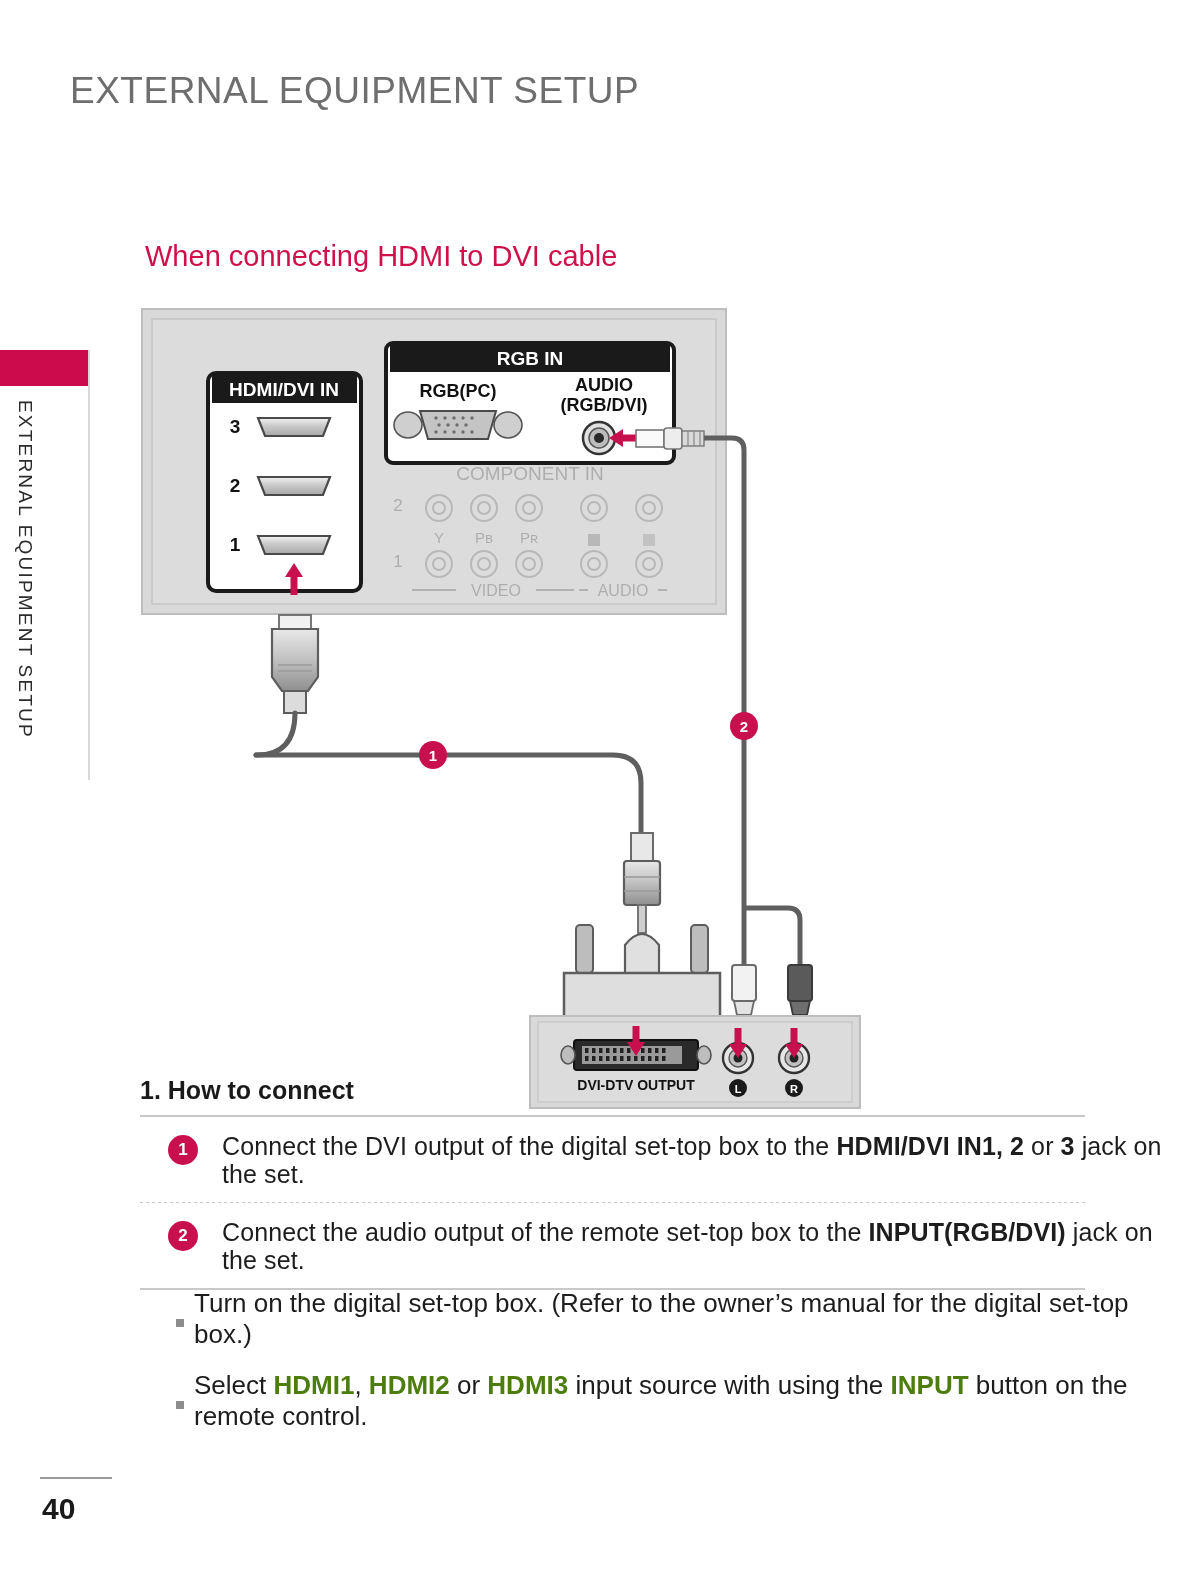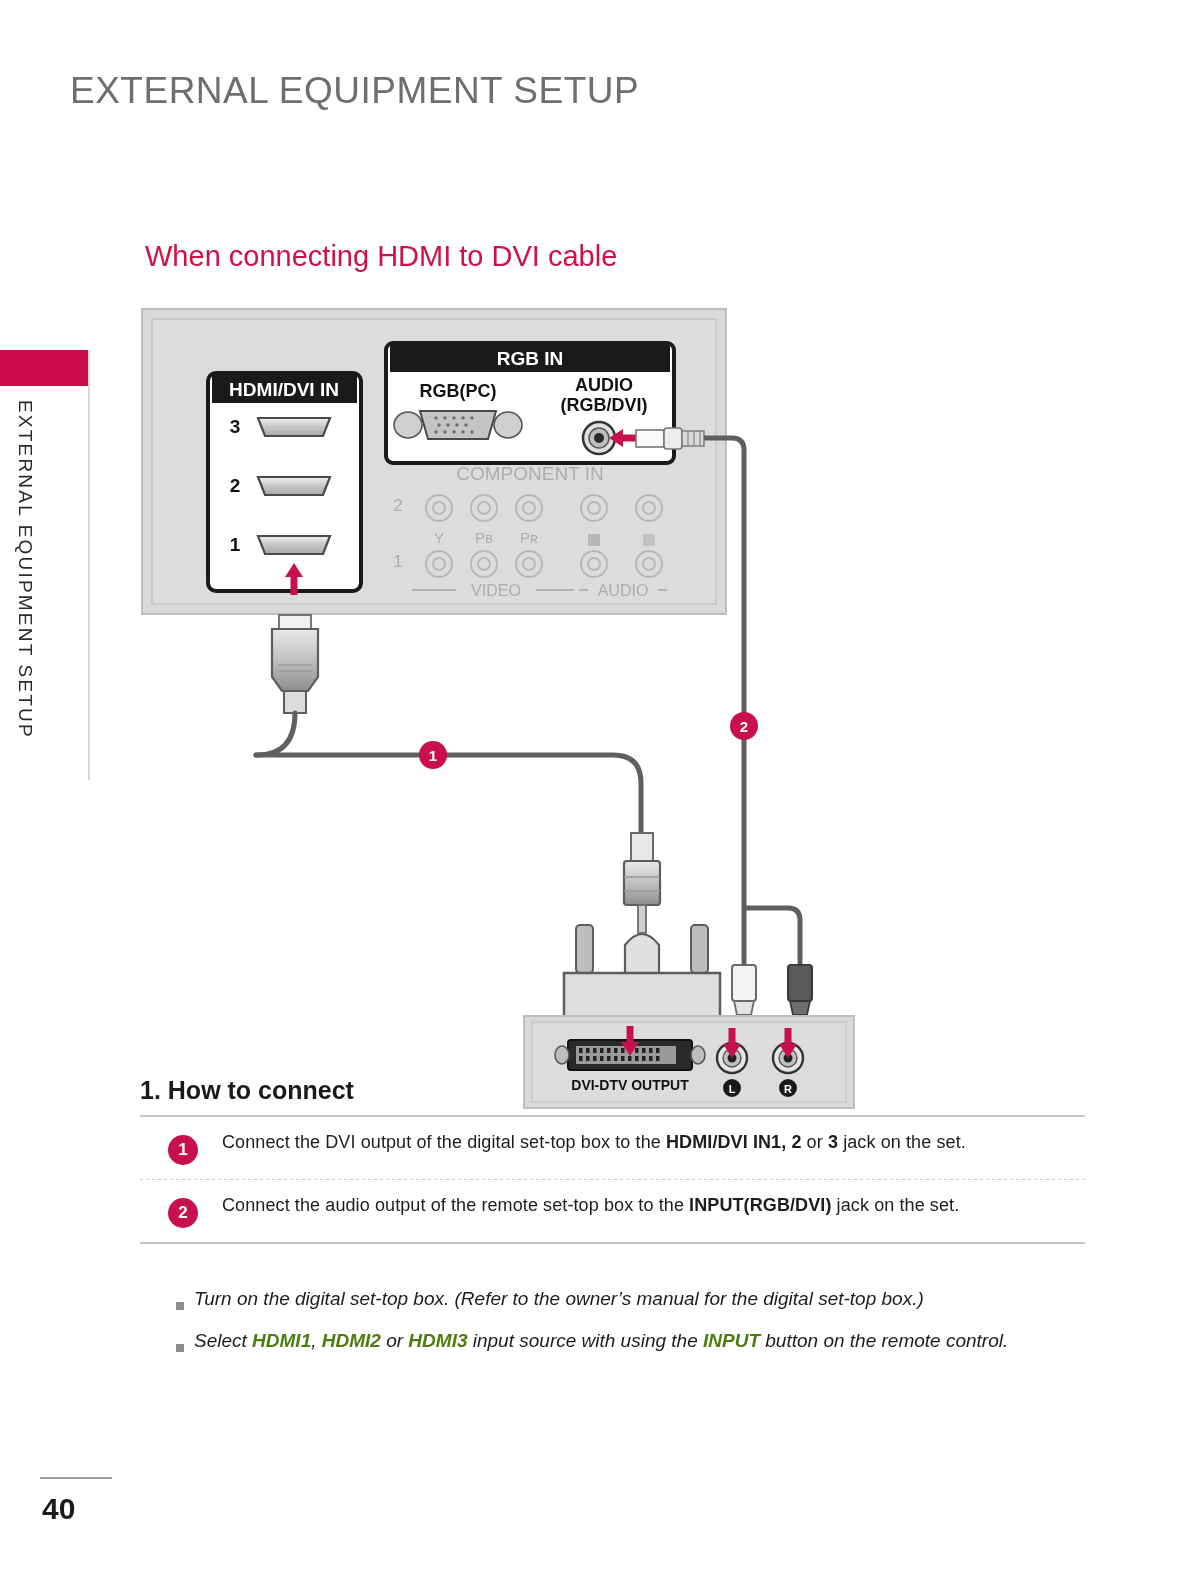--- a/index.html
+++ b/index.html
@@ -118,34 +118,33 @@
     font-size: 17px;
     font-weight: bold;
     display: flex;
     align-items: center;
     justify-content: center;
     margin-left: 28px;
     margin-right: 24px;
     margin-top: 2px;
   }
   .step-text {
-    font-size: 18px;
+    font-size: 25px;
     color: #1d1d1d;
     letter-spacing: 0.1px;
     line-height: 1.1;
   }
   .step-text b { font-weight: bold; }
 
   .bullet-row {
     display: flex;
-    align-items: flex-end;
+    align-items: center;
     margin: 20px 0 0 36px;
-    font-size: 19px;
+    font-size: 26px;
     color: #1d1d1d;
-    font-style: italic;
   }
   .sq {
     width: 8px; height: 8px;
     background: #8d8d8d;
     margin-top: 8px;
     margin-right: 10px;
     flex: 0 0 auto;
   }
   .hl { color: #4d7c0f; font-weight: bold; }
 
@@ -365,21 +364,21 @@
     <rect x="652" y="660" width="24" height="36" rx="3" fill="#5a5a5a" stroke="#3a3a3a" stroke-width="2"></rect>
     <path d="M654 696 h20 l-3 14 h-14 z" fill="#6e6e6e" stroke="#3a3a3a" stroke-width="1.8"></path>
   </g>
 
   <g>
     <rect x="400" y="712" width="330" height="1" fill="none"></rect>
   </g>
 </svg>
 </div>
 
-<div style="position:absolute;left:124px;top:1012px;width:950px;height:110px;">
+<div style="position:absolute;left:130px;top:1012px;width:950px;height:110px;">
 <svg width="950" height="110" viewBox="0 0 950 110" xmlns="http://www.w3.org/2000/svg">
   <rect x="400" y="4" width="330" height="92" fill="#d9d9d9" stroke="#bdbdbd" stroke-width="2"></rect>
   <rect x="408" y="10" width="314" height="80" fill="#dcdcdc" stroke="#c8c8c8" stroke-width="1.4"></rect>
 
   <g>
     <rect x="444" y="28" width="124" height="30" rx="3" fill="#2a2a2a" stroke="#111" stroke-width="2"></rect>
     <rect x="452" y="34" width="100" height="18" fill="#9a9a9a"></rect>
     <g fill="#222">
       <rect x="455" y="36" width="3.5" height="5"></rect>
           <rect x="462" y="36" width="3.5" height="5"></rect>

